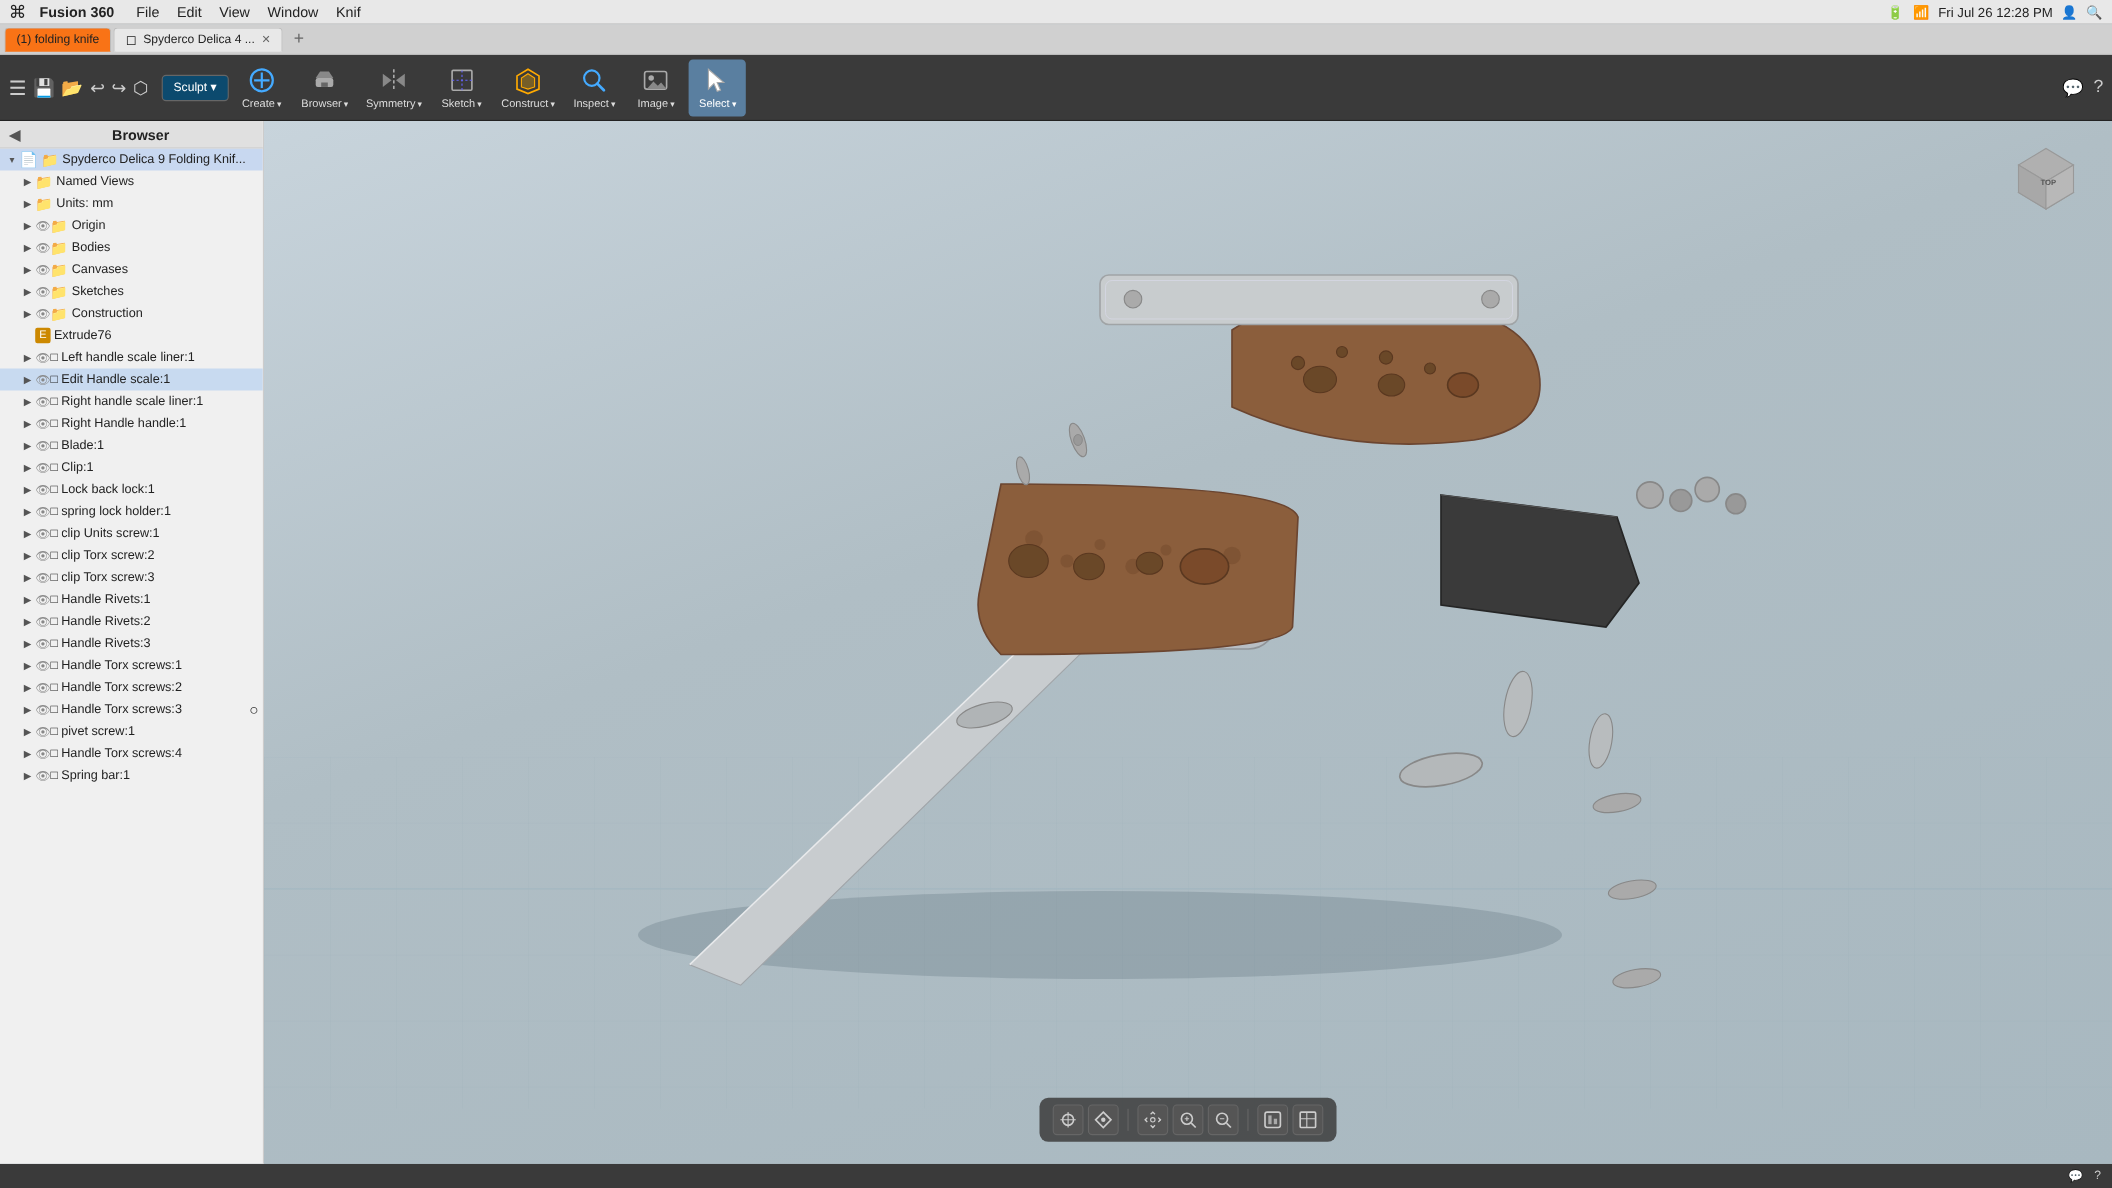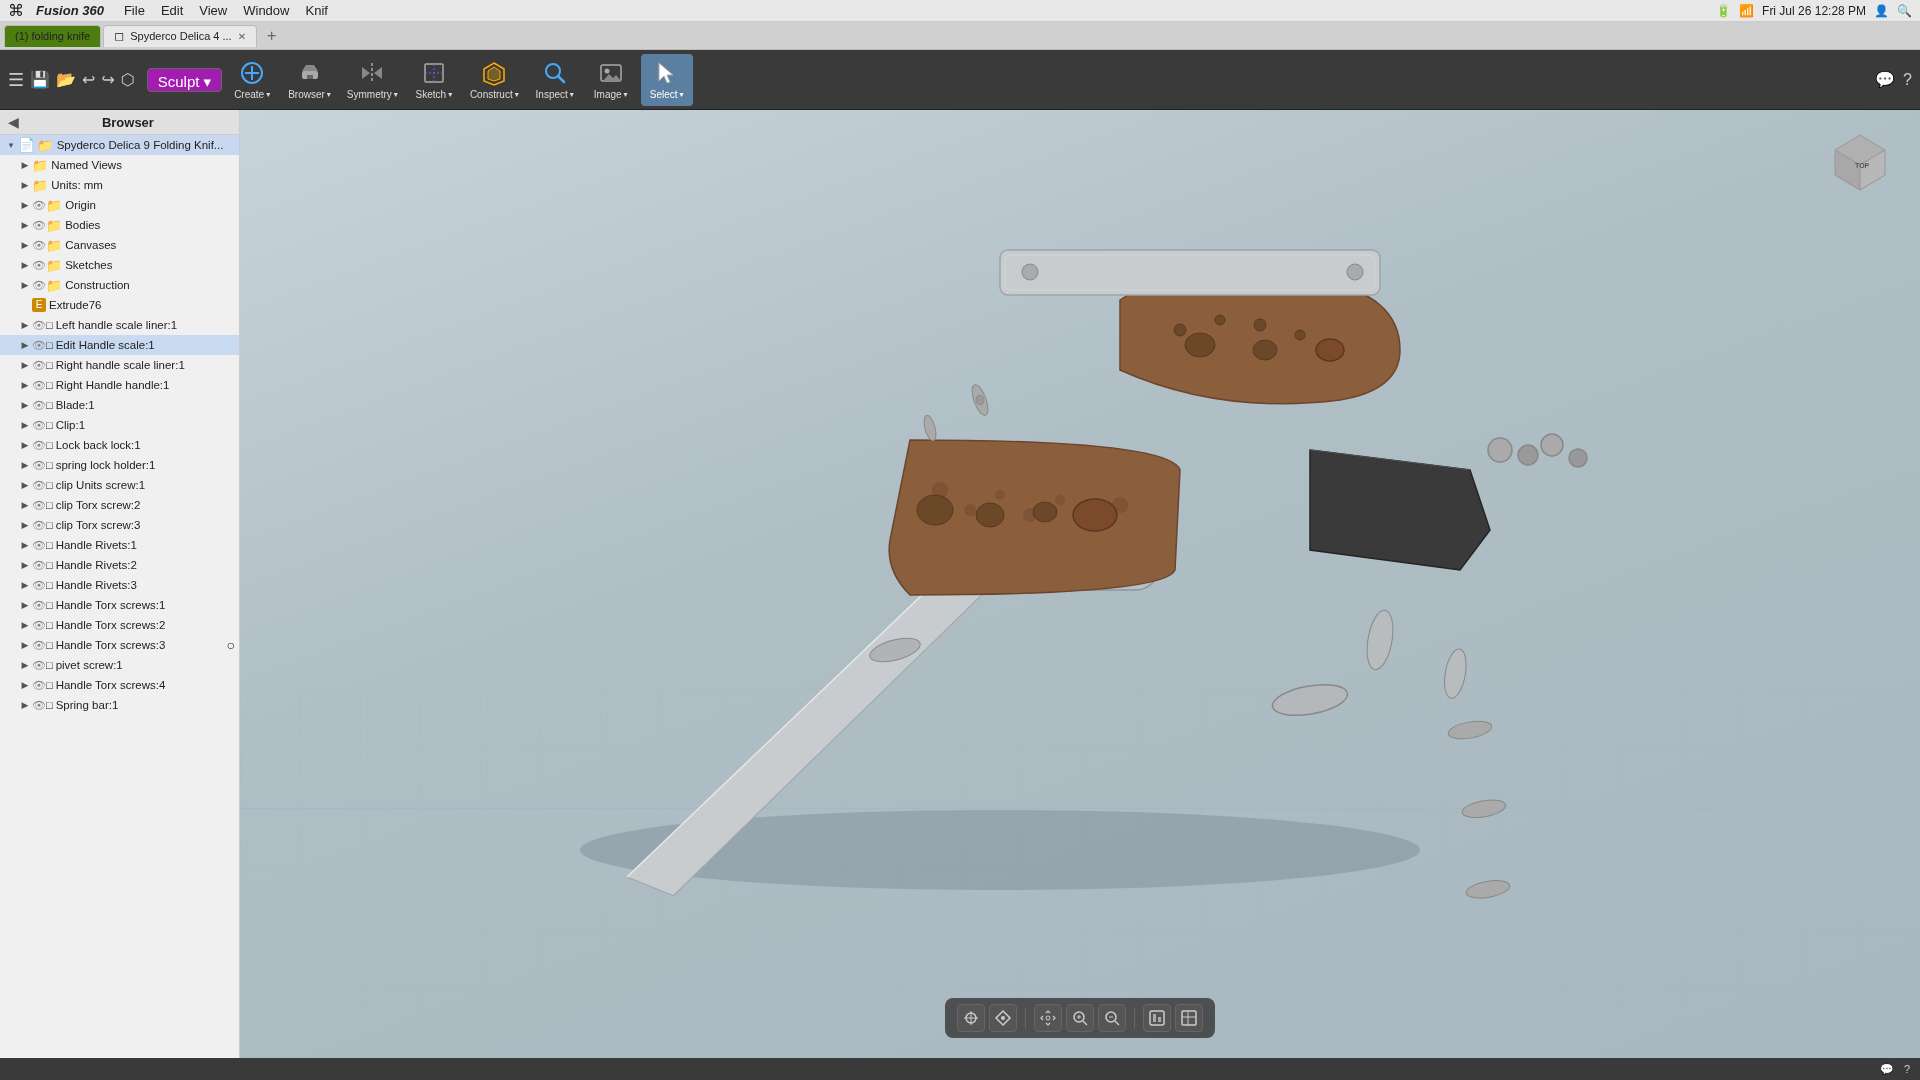--- a/index.html
+++ b/index.html
@@ -31,21 +31,21 @@
       height: 28px;
       background: #d0d0d0;
       display: flex;
       align-items: center;
       padding: 0 4px;
       border-bottom: 1px solid #bbb;
     }
     .tab-item {
       height: 22px;
       padding: 0 10px;
-      background: #4d7c0f;
+      background: #f97316;
       border: 1px solid #bbb;
       border-bottom: none;
       border-radius: 4px 4px 0 0;
       display: flex;
       align-items: center;
       gap: 6px;
       font-size: 11px;
       cursor: pointer;
       margin-right: 2px;
     }
@@ -65,26 +65,26 @@
       gap: 4px;
       border-bottom: 1px solid #222;
     }
     #toolbar .toolbar-left {
       display: flex;
       align-items: center;
       gap: 6px;
       margin-right: 8px;
     }
     .sculpt-btn {
-      background: #a21caf;
+      background: #0c4a6e;
       color: #fff;
       border: 1px solid #666;
       border-radius: 4px;
       padding: 4px 10px;
-      font-size: 15px;
+      font-size: 11px;
       cursor: pointer;
       height: 24px;
     }
     .toolbar-group {
       display: flex;
       flex-direction: column;
       align-items: center;
       justify-content: center;
       min-width: 52px;
       height: 52px;
@@ -241,21 +241,21 @@
       color: #ccc;
       font-size: 16px;
       cursor: pointer;
     }
   </style>
 </head>
 <body>
 
 <div id="menubar">
   <span style="font-size:16px; margin-right:12px;">⌘</span>
-  <span style="font-weight:bold; margin-right:20px;font-style:italic;">Fusion 360</span>
+  <span style="font-weight:bold; margin-right:20px;">Fusion 360</span>
   <span class="menu-item">File</span>
   <span class="menu-item">Edit</span>
   <span class="menu-item">View</span>
   <span class="menu-item">Window</span>
   <span class="menu-item">Knif</span>
   <div class="right-items">
     <span>🔋</span>
     <span>📶</span>
     <span>Fri Jul 26  12:28 PM</span>
     <span>👤</span>

